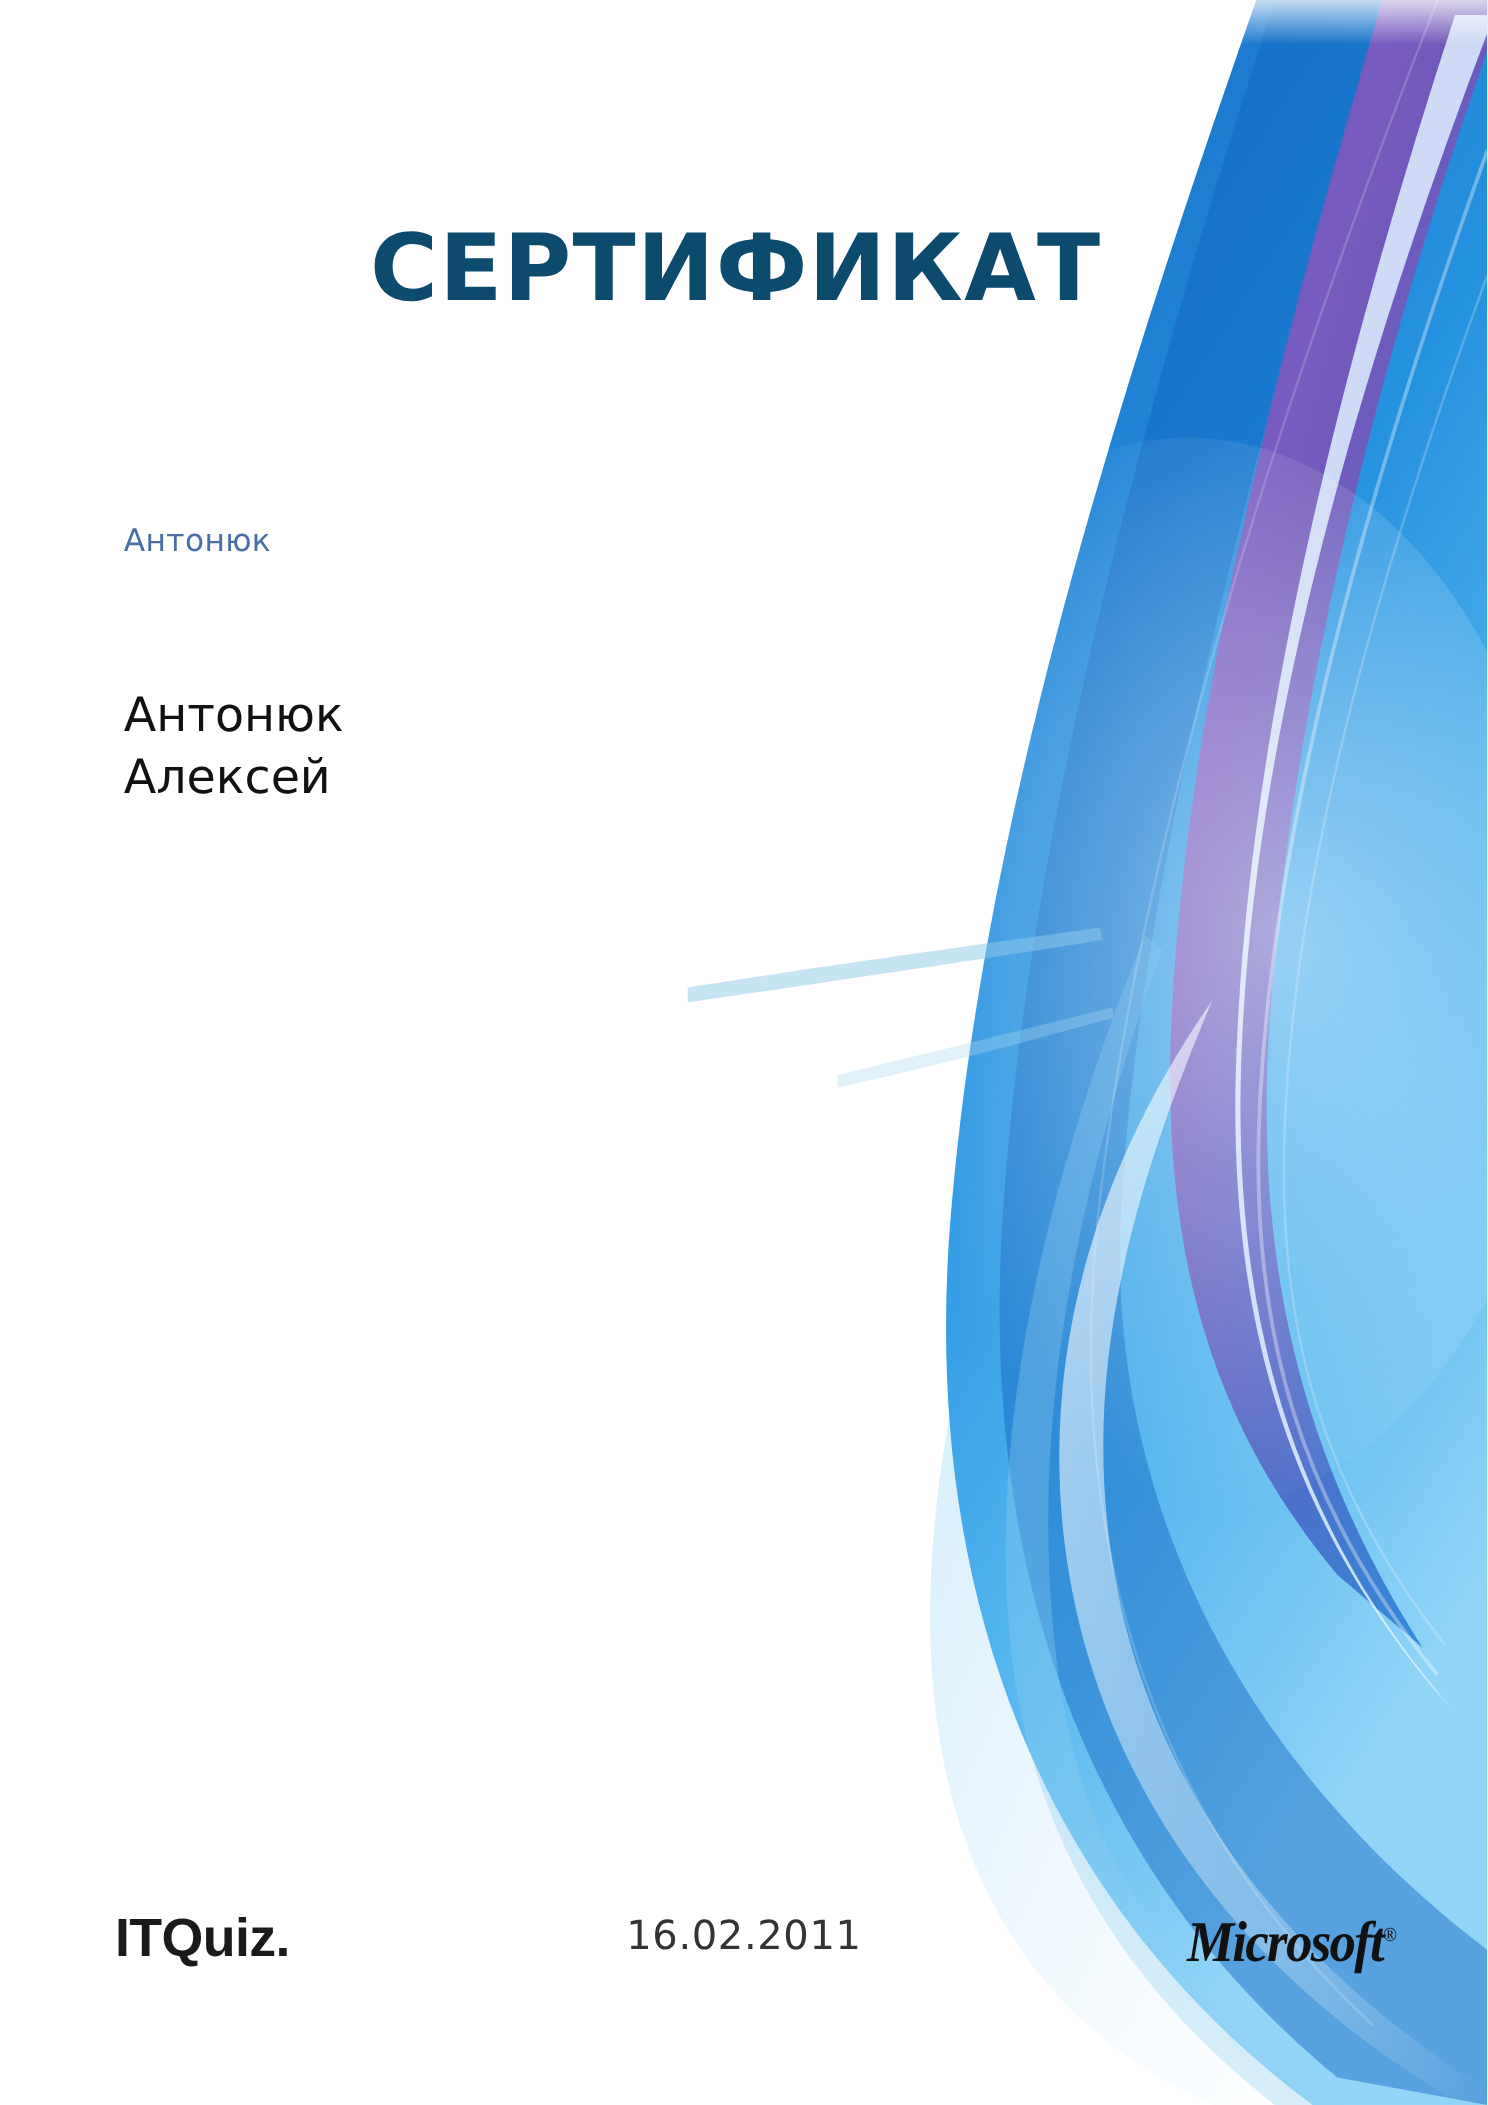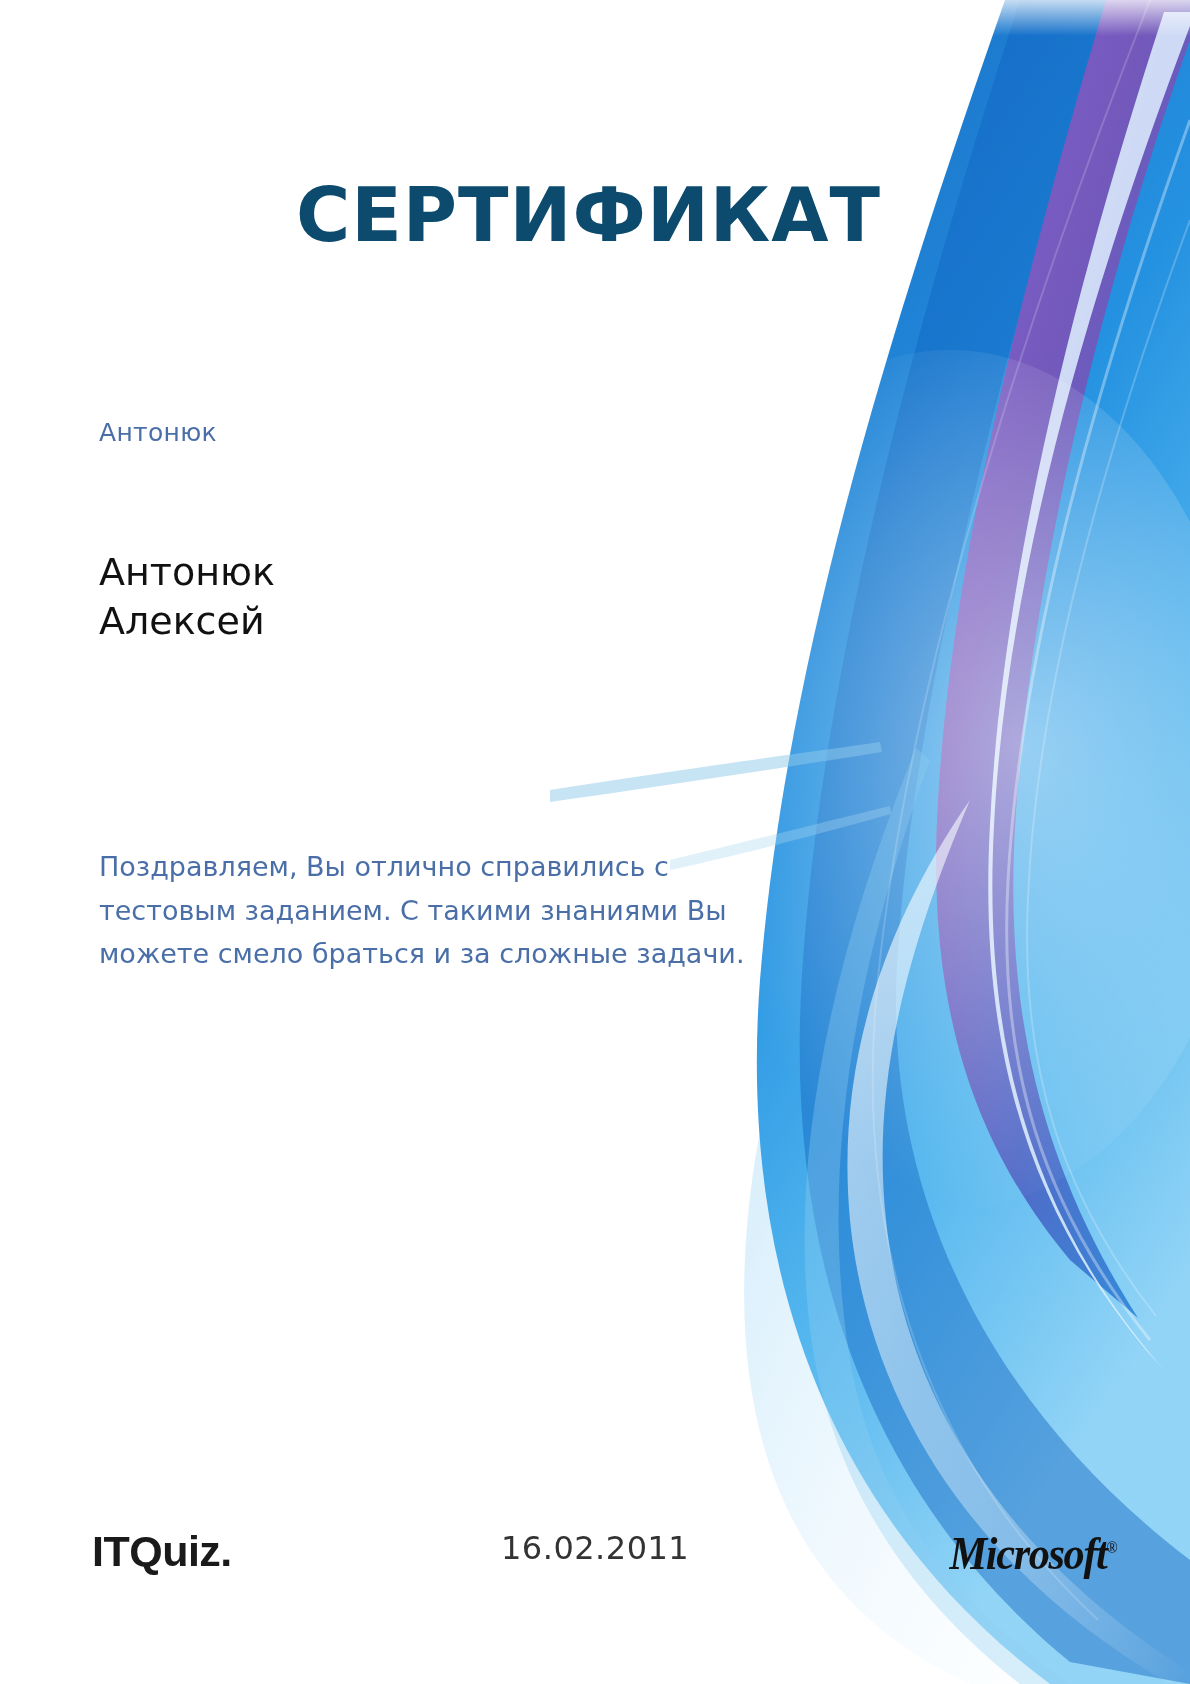--- a/index.html
+++ b/index.html
@@ -193,19 +193,18 @@
     </svg>
   </div>
 
   <div class="title">СЕРТИФИКАТ</div>
 
   <div class="level">Антонюк</div>
 
   <div class="recipient" style="white-space: pre-line;">Антонюк
 Алексей</div>
 
-  <div class="message">Поздравляем, Вы отлично справились с тестовым заданием. С такими знаниями Вы можете смело браться и за сложные задачи.</div>
 
   <div class="footer-brand">ITQuiz.</div>
   <div class="footer-date">16.02.2011</div>
   <div class="footer-logo"><span>Microsoft</span><span class="reg">®</span></div>
 
 </div>
 
 </body></html>

